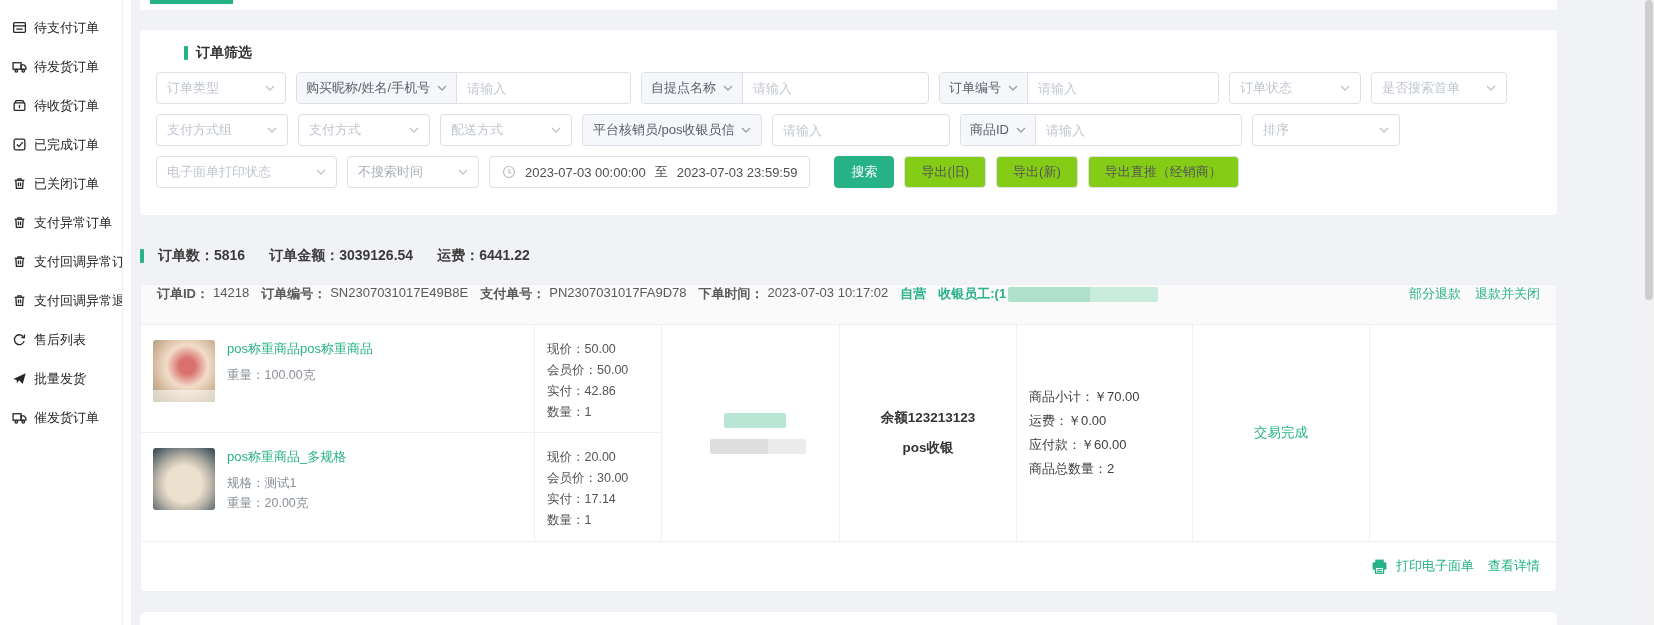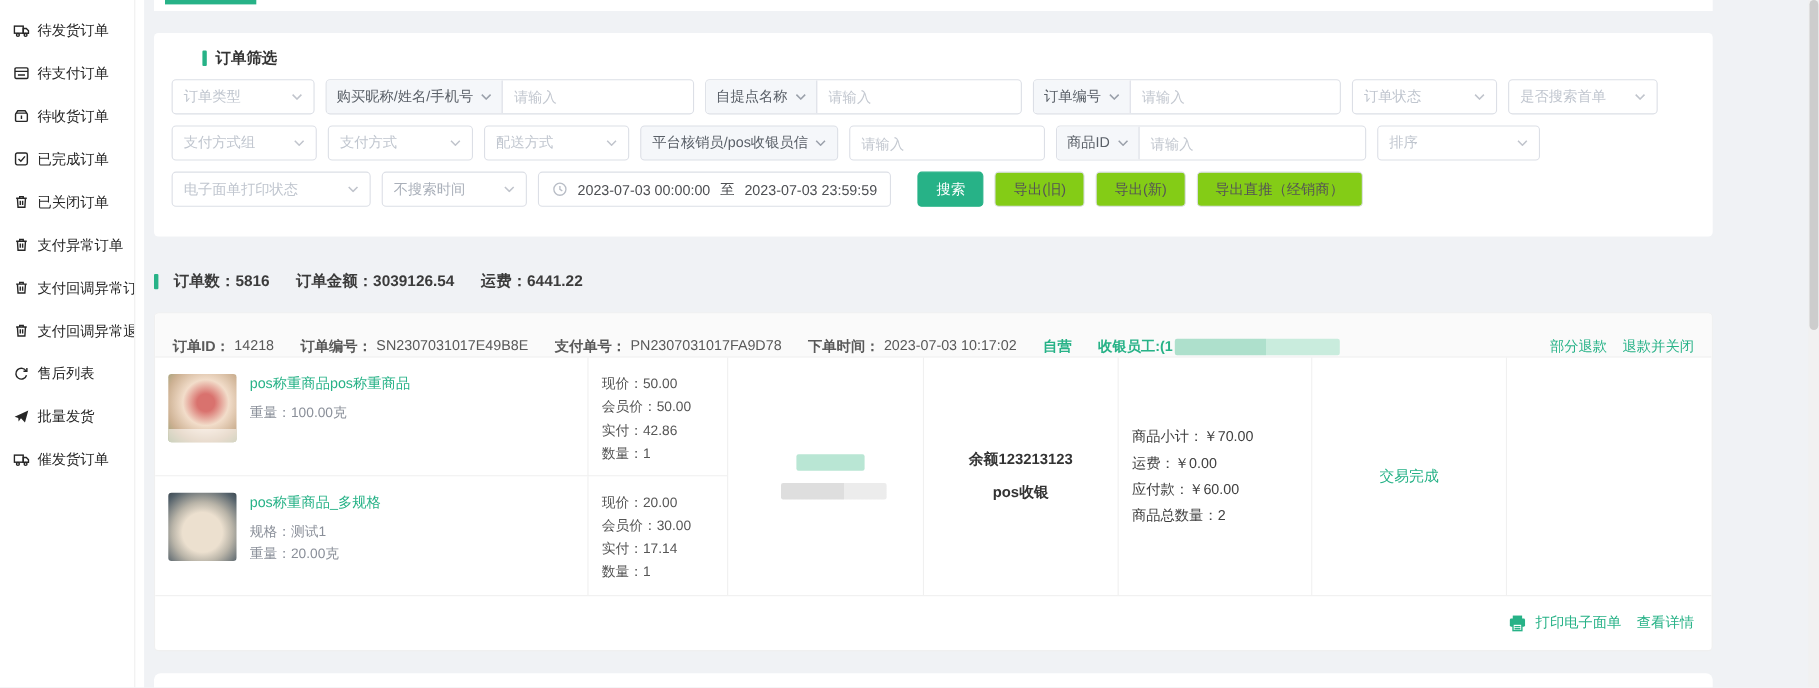--- a/index.html
+++ b/index.html
@@ -75,21 +75,21 @@
   .stats {
     position:absolute; left:140px; top:247px; display:flex; align-items:center; gap:24px;
     font-size:14px; font-weight:bold; color:#3b3b3b;
   }
   .stats .green-bar { margin-right:-10px; }
 
   
   .order-card { top:284px; height:308px; border:1px solid #f0f0f0; overflow:hidden; }
   .order-head {
     height:40px; background:#fafafa; border-bottom:1px solid #f0f0f0;
-    display:flex; align-items:flex-end; padding:0 16px; font-size:13px; color:#595959; gap:24px;
+    display:flex; align-items:flex-start; padding:0 16px; font-size:13px; color:#595959; gap:12px;
   }
   .head-item { display:flex; gap:4px; white-space:nowrap; }
   .head-item .lbl { font-weight:bold; }
   .green-tag { color:#27b287; font-weight:bold; white-space:nowrap; }
   .mask { height:15px; border-radius:2px; display:inline-block; }
   .mask-cashier { width:150px; background:linear-gradient(90deg,#aee0cc 0 55%,#c9ecdd 55%); margin-left:2px; }
   .head-links { margin-left:auto; display:flex; gap:14px; }
   .glink { color:#27b287; font-size:13px; cursor:pointer; white-space:nowrap; }
 
   .order-body {
@@ -131,34 +131,34 @@
 
   .page-scrollbar { position:absolute; right:0; top:0; width:10px; height:625px; background:#f1f1f1; }
   .page-scroll-thumb { position:absolute; right:1px; top:0; width:8px; height:300px; background:#cdcdcd; border-radius:4px; }
 </style>
 </head>
 <body>
 
 <div class="sidebar">
   <div class="side-item">
     <svg width="15" height="15" viewBox="0 0 14 14" fill="none" stroke="#262626" stroke-width="1.2">
+        <rect x="1.5" y="2.5" width="11" height="9" rx="1"></rect>
+        <line x1="1.5" y1="5.5" x2="12.5" y2="5.5"></line>
+        <line x1="4" y1="8.5" x2="10" y2="8.5"></line>
+      </svg>
+    <span>待支付订单</span>
+  </div>
+  <div class="side-item">
+    <svg width="15" height="15" viewBox="0 0 14 14" fill="none" stroke="#262626" stroke-width="1.2">
         <rect x="1" y="3.5" width="7.5" height="6"></rect>
         <path d="M8.5 5.5h2.6l1.9 2v2h-4.5z"></path>
         <circle cx="4" cy="11" r="1.2"></circle>
         <circle cx="10.5" cy="11" r="1.2"></circle>
       </svg>
     <span>待发货订单</span>
-  </div>
-  <div class="side-item">
-    <svg width="15" height="15" viewBox="0 0 14 14" fill="none" stroke="#262626" stroke-width="1.2">
-        <rect x="1.5" y="2.5" width="11" height="9" rx="1"></rect>
-        <line x1="1.5" y1="5.5" x2="12.5" y2="5.5"></line>
-        <line x1="4" y1="8.5" x2="10" y2="8.5"></line>
-      </svg>
-    <span>待支付订单</span>
   </div>
   <div class="side-item">
     <svg width="15" height="15" viewBox="0 0 14 14" fill="none" stroke="#262626" stroke-width="1.2">
         <rect x="2" y="4.5" width="10" height="7" rx="1"></rect>
         <path d="M2.5 4.5l1.4-2h6.2l1.4 2"></path>
         <line x1="7" y1="6.5" x2="7" y2="9.5"></line>
       </svg>
     <span>待收货订单</span>
   </div>
   <div class="side-item">

